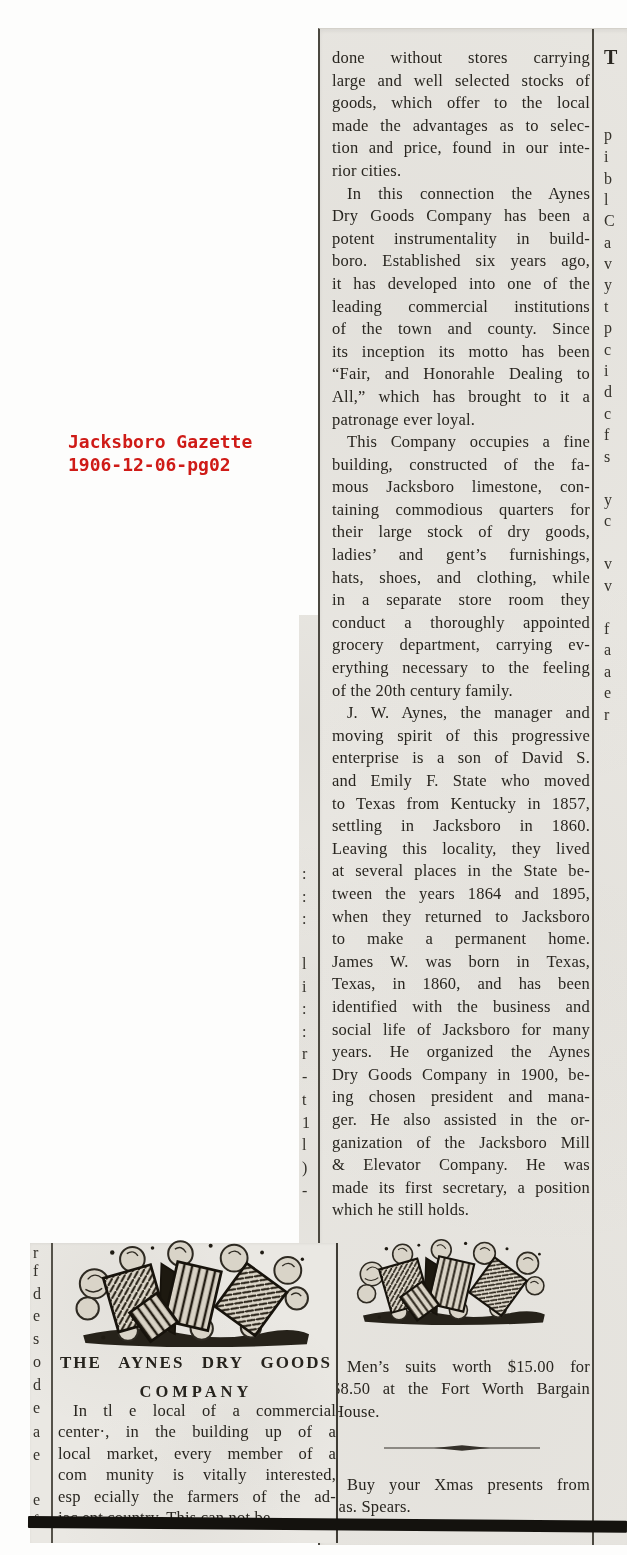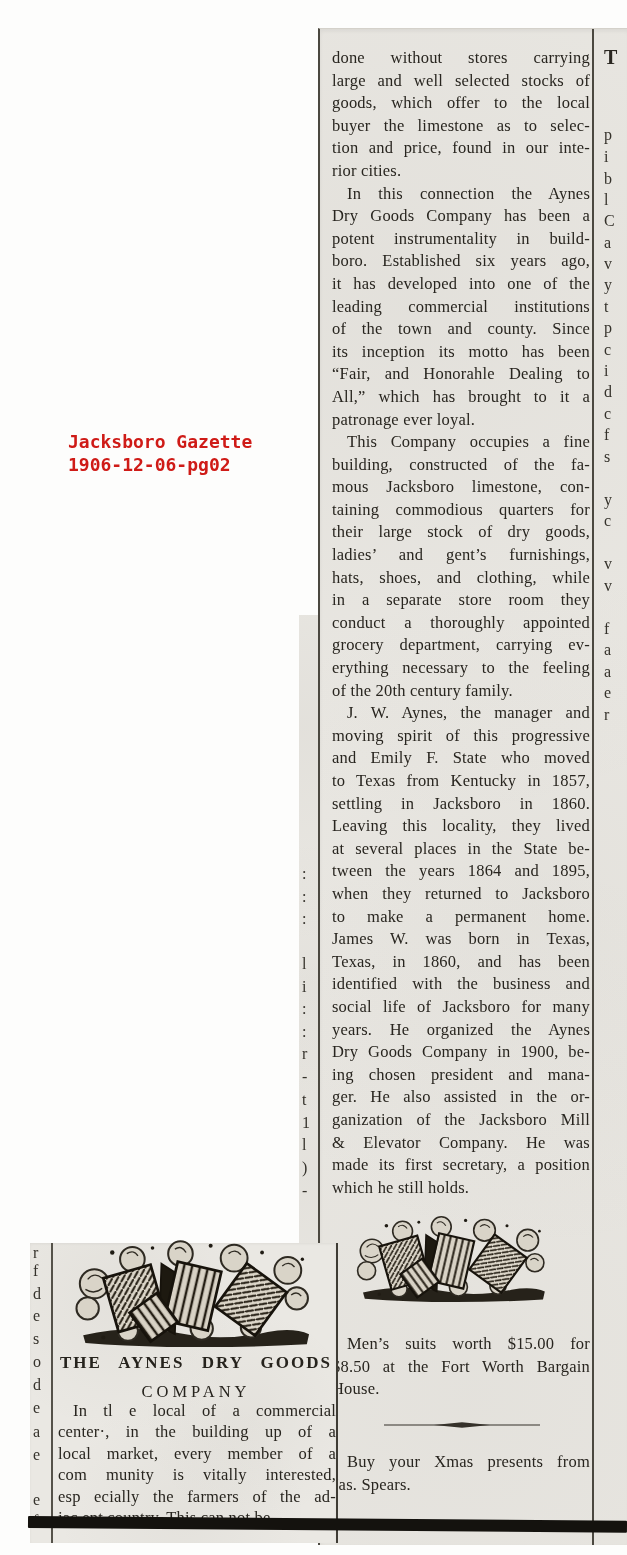--- a/index.html
+++ b/index.html
@@ -56,21 +56,21 @@
   }
   #frag-inner-rule{position:absolute;left:21px;top:0;width:2px;height:100%;background:#55524a;}
   #frag-letters{position:absolute;left:0;top:0;width:20px;height:100%;}
   #frag-h1{
     position:absolute;left:30px;top:110px;width:272px;
     font-weight:bold;font-size:17px;letter-spacing:2px;color:#26231d;
     white-space:nowrap;text-align:justify;text-align-last:justify;
   }
   #frag-h2{
     position:absolute;left:30px;top:139px;width:272px;text-align:center;
-    font-weight:normal;font-size:16.5px;letter-spacing:4px;color:#26231d;
+    font-weight:bold;font-size:16.5px;letter-spacing:4px;color:#26231d;
   }
   #frag-para{position:absolute;left:28px;top:157px;width:278px;}
   
   #bottom-bar{
     position:absolute;left:28px;top:1516px;width:599px;height:12px;
     background:#14120e;transform:rotate(.45deg);transform-origin:0 50%;z-index:6;
     border-radius:1px;
   }
 </style>
 </head>
@@ -152,21 +152,21 @@
   </div>
 
 <div id="main-clip" class="paper">
   <div id="main-right-rule"></div>
   <div id="main-text">
     <div id="main-paragraphs">
         <div>
           <div class="line">done without stores carrying</div>
           <div class="line">large and well selected stocks of</div>
           <div class="line">goods, which offer to the local</div>
-          <div class="line">buyer the limestone as to selec-</div>
+          <div class="line">made the advantages as to selec-</div>
           <div class="line">tion and price, found in our inte-</div>
           <div class="line last">rior cities.</div>
         </div>
         <div>
           <div class="line indent">In this connection the Aynes</div>
           <div class="line">Dry Goods Company has been a</div>
           <div class="line">potent instrumentality in build-</div>
           <div class="line">boro.  Established six years ago,</div>
           <div class="line">it has developed into one of the</div>
           <div class="line">leading commercial institutions</div>
@@ -186,20 +186,21 @@
           <div class="line">hats, shoes, and clothing, while</div>
           <div class="line">in a separate store room they</div>
           <div class="line">conduct a thoroughly appointed</div>
           <div class="line">grocery department, carrying ev-</div>
           <div class="line">erything necessary to the feeling</div>
           <div class="line last">of the 20th century family.</div>
         </div>
         <div>
           <div class="line indent">J. W. Aynes, the manager and</div>
           <div class="line">moving spirit of this progressive</div>
+          <div class="line">enterprise is a son of David S.</div>
           <div class="line">and Emily F. State who moved</div>
           <div class="line">to Texas from Kentucky in 1857,</div>
           <div class="line">settling in Jacksboro in 1860.</div>
           <div class="line">Leaving this locality, they lived</div>
           <div class="line">at several places in the State be-</div>
           <div class="line">tween the years 1864 and 1895,</div>
           <div class="line">when they returned to Jacksboro</div>
           <div class="line">to make a permanent home.</div>
           <div class="line">James W. was born in Texas,</div>
           <div class="line">Texas, in 1860, and has been</div>

